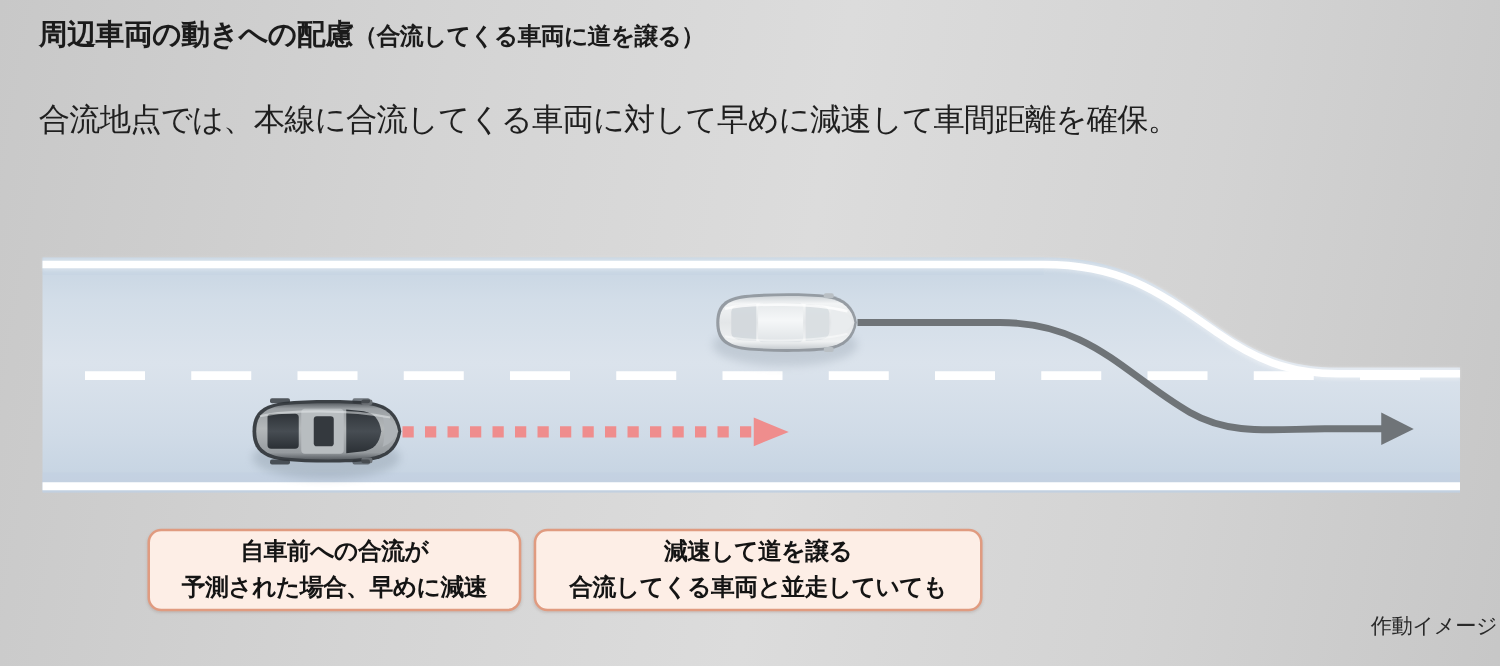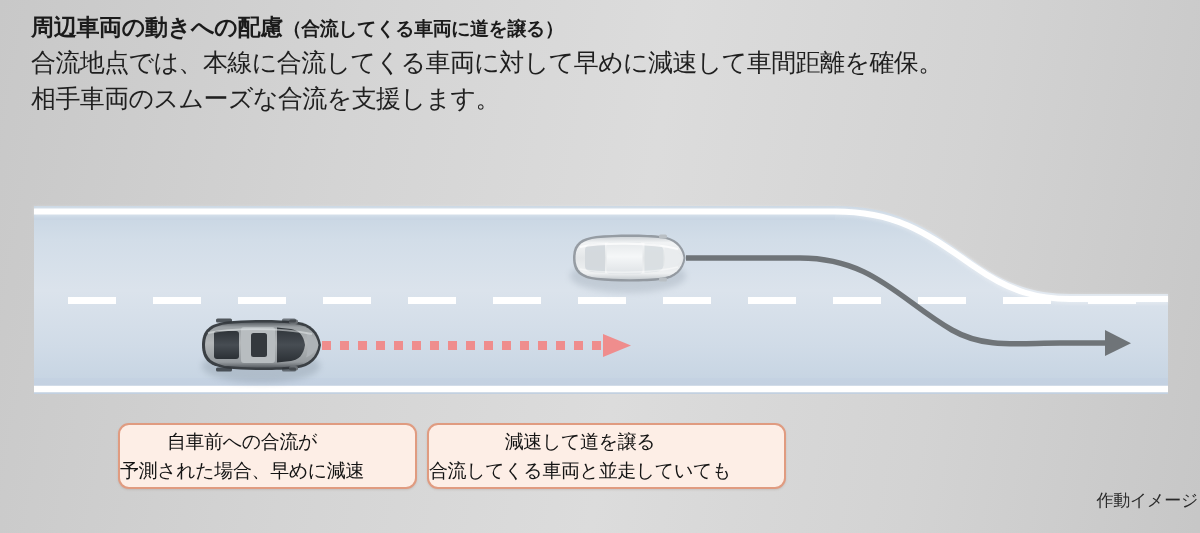--- a/index.html
+++ b/index.html
@@ -44,20 +44,21 @@
     font-size: 19px;
     font-weight: bold;
     letter-spacing: -0.5px;
   }
   .body-line {
     font-size: 25px;
     font-weight: normal;
     line-height: 36px;
     letter-spacing: -0.6px;
     color: #1f1f1f;
+    margin-top: 33px;
   }
 
   
   #illustration {
     position: absolute;
     left: 0;
     top: 0;
     width: 1200px;
     height: 533px;
   }
@@ -67,27 +68,28 @@
 
   
   .callout {
     position: absolute;
     box-sizing: border-box;
     background: #fdeee6;
     border: 2px solid #e09b80;
     border-radius: 11px;
     display: flex;
     align-items: center;
-    justify-content: flex-start;
+    justify-content: center;
     text-align: center;
     color: #141414;
     font-size: 19px;
     line-height: 29px;
     letter-spacing: -0.4px;
     box-shadow: 0 1px 2px rgba(120,90,80,0.18);
+    font-weight: bold;
   }
   #callout-1 {
     left: 118px;
     top: 423px;
     width: 299px;
     height: 66px;
   }
   #callout-2 {
     left: 427px;
     top: 423px;
@@ -112,21 +114,20 @@
   }
 </style>
 </head>
 <body>
 
 <div id="page">
 
   <div id="headings">
     <div id="title-line" class="heading-line"><span>周辺車両の動きへの配慮</span><span id="title-paren">（合流してくる車両に道を譲る）</span></div>
     <div class="heading-line body-line">合流地点では、本線に合流してくる車両に対して早めに減速して車間距離を確保。</div>
-    <div class="heading-line body-line">相手車両のスムーズな合流を支援します。</div>
   </div>
 
   <div id="illustration">
     <svg width="1200" height="533" viewBox="0 0 1200 533" xmlns="http://www.w3.org/2000/svg">
       <defs>
 
         <linearGradient id="roadGrad" x1="0" y1="0" x2="0" y2="1">
           <stop offset="0%" stop-color="#c6d4e2"></stop>
           <stop offset="18%" stop-color="#d2dde8"></stop>
           <stop offset="45%" stop-color="#dbe3ec"></stop>

